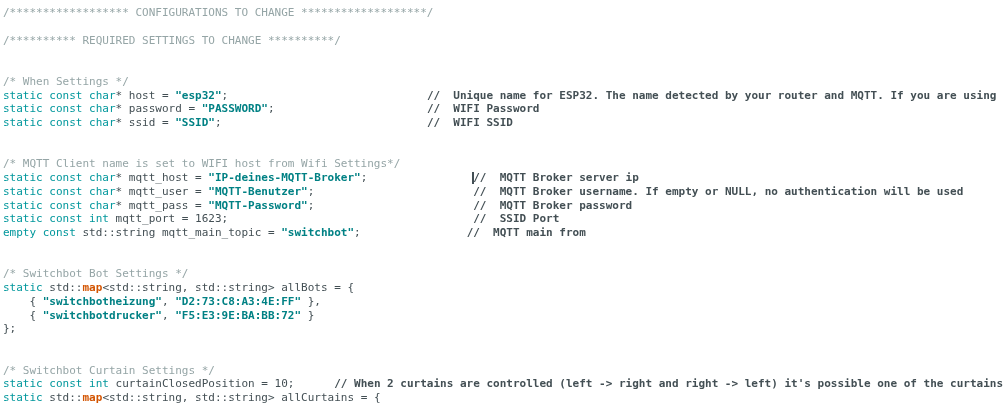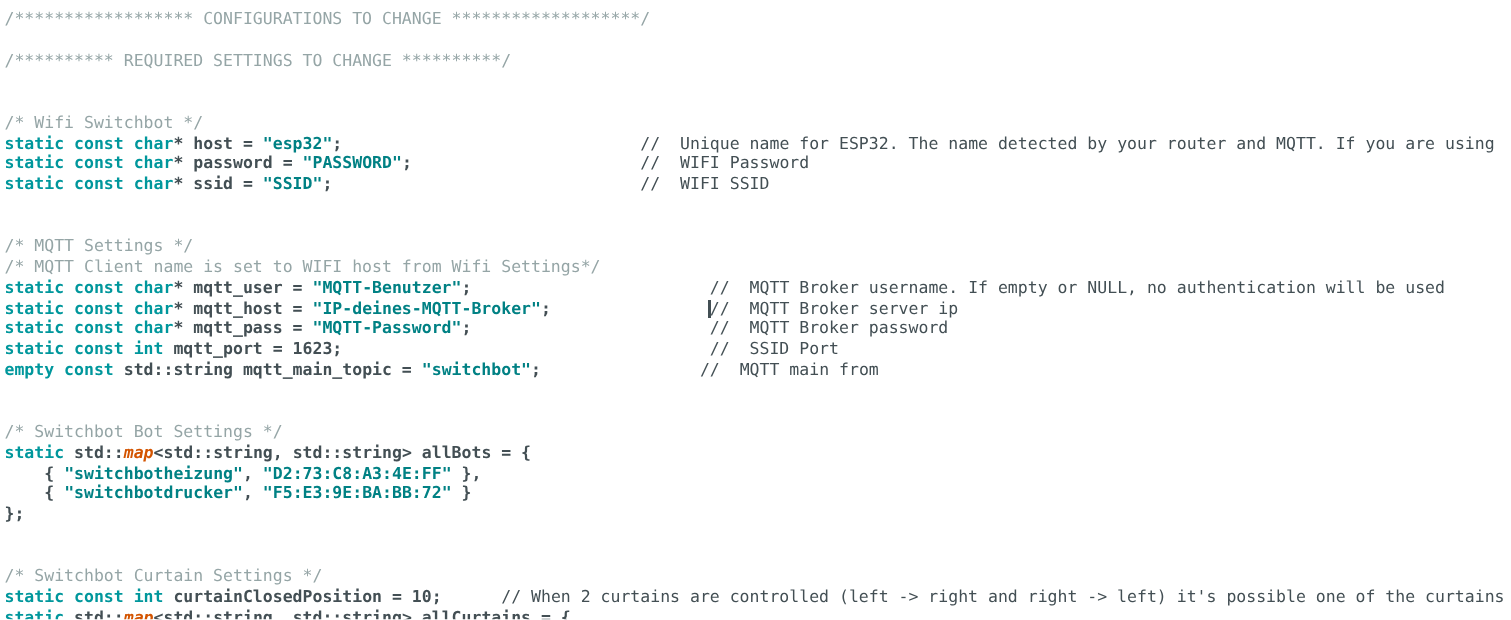--- a/index.html
+++ b/index.html
@@ -10,51 +10,50 @@
   .editor{
     position:relative;box-sizing:border-box;
     width:1007px;height:413px;overflow:hidden;
     padding:6px 12px 0 3px;
     font-family:"DejaVu Sans Mono", monospace;
     font-size:11px;
     background:var(--bg,#FFFFFF);
     cursor:text;
   }
   .line{height:13.75px;line-height:13.75px;white-space:pre;}
-  .tok-k {color:var(--kw,#00979C);font-weight:bold;text-align:right;}
+  .tok-k {color:var(--kw,#00979C);font-weight:normal;text-align:right;}
   .tok-s {color:var(--str,#008184);font-weight:bold;}
-  .tok-f {color:var(--fn,#D35400);font-weight:bold;font-style:italic;}
-  .tok-d {color:var(--txt,#434F54);font-weight:bold;}
+  .tok-f {color:var(--fn,#D35400);font-weight:bold;}
+  .tok-d {color:var(--txt,#434F54);font-weight:normal;}
   .tok-c1{color:var(--bc,#95A5A6);font-weight:normal;}
-  .tok-c2{color:var(--lc,#434F54);font-weight:normal;}
+  .tok-c2{color:var(--lc,#434F54);font-weight:bold;}
   .caret{
     display:inline-block;width:2px;height:12px;
     background:var(--caret,#434F54);
     margin:0 -1px;vertical-align:text-bottom;
   }
 </style>
 </head>
 <body>
 
 <div class="editor" id="editor">
     <div class="line"><span class="tok-c1">/****************** CONFIGURATIONS TO CHANGE *******************/</span></div>
     <div class="line"></div>
     <div class="line"><span class="tok-c1">/********** REQUIRED SETTINGS TO CHANGE **********/</span></div>
     <div class="line"></div>
     <div class="line"></div>
-    <div class="line"><span class="tok-c1">/* Wifi Switchbot */</span></div>
+    <div class="line"><span class="tok-c1">/* When Settings */</span></div>
     <div class="line"><span class="tok-k">static const char</span><span class="tok-d">* host = </span><span class="tok-s">"esp32"</span><span class="tok-d">;                              </span><span class="tok-c2">//  Unique name for ESP32. The name detected by your router and MQTT. If you are using</span></div>
     <div class="line"><span class="tok-k">static const char</span><span class="tok-d">* password = </span><span class="tok-s">"PASSWORD"</span><span class="tok-d">;                       </span><span class="tok-c2">//  WIFI Password</span></div>
     <div class="line"><span class="tok-k">static const char</span><span class="tok-d">* ssid = </span><span class="tok-s">"SSID"</span><span class="tok-d">;                               </span><span class="tok-c2">//  WIFI SSID</span></div>
     <div class="line"></div>
     <div class="line"></div>
-    <div class="line"><span class="tok-c1">/* MQTT Settings */</span></div>
     <div class="line"><span class="tok-c1">/* MQTT Client name is set to WIFI host from Wifi Settings*/</span></div>
+    <div class="line"><span class="tok-k">static const char</span><span class="tok-d">* mqtt_host = </span><span class="tok-s">"IP-deines-MQTT-Broker"</span><span class="tok-d">;                </span><span class="caret"></span><span class="tok-c2">//  MQTT Broker server ip</span></div>
     <div class="line"><span class="tok-k">static const char</span><span class="tok-d">* mqtt_user = </span><span class="tok-s">"MQTT-Benutzer"</span><span class="tok-d">;                        </span><span class="tok-c2">//  MQTT Broker username. If empty or NULL, no authentication will be used</span></div>
-    <div class="line"><span class="tok-k">static const char</span><span class="tok-d">* mqtt_host = </span><span class="tok-s">"IP-deines-MQTT-Broker"</span><span class="tok-d">;                </span><span class="caret"></span><span class="tok-c2">//  MQTT Broker server ip</span></div>
     <div class="line"><span class="tok-k">static const char</span><span class="tok-d">* mqtt_pass = </span><span class="tok-s">"MQTT-Password"</span><span class="tok-d">;                        </span><span class="tok-c2">//  MQTT Broker password</span></div>
     <div class="line"><span class="tok-k">static const int</span><span class="tok-d"> mqtt_port = 1623;                                     </span><span class="tok-c2">//  SSID Port</span></div>
     <div class="line"><span class="tok-k">empty const</span><span class="tok-d"> std::string mqtt_main_topic = </span><span class="tok-s">"switchbot"</span><span class="tok-d">;                </span><span class="tok-c2">//  MQTT main from</span></div>
     <div class="line"></div>
     <div class="line"></div>
     <div class="line"><span class="tok-c1">/* Switchbot Bot Settings */</span></div>
     <div class="line"><span class="tok-k">static</span><span class="tok-d"> std::</span><span class="tok-f">map</span><span class="tok-d">&lt;std::string, std::string&gt; allBots = {</span></div>
     <div class="line"><span class="tok-d">    { </span><span class="tok-s">"switchbotheizung"</span><span class="tok-d">, </span><span class="tok-s">"D2:73:C8:A3:4E:FF"</span><span class="tok-d"> },</span></div>
     <div class="line"><span class="tok-d">    { </span><span class="tok-s">"switchbotdrucker"</span><span class="tok-d">, </span><span class="tok-s">"F5:E3:9E:BA:BB:72"</span><span class="tok-d"> }</span></div>
     <div class="line"><span class="tok-d">};</span></div>

